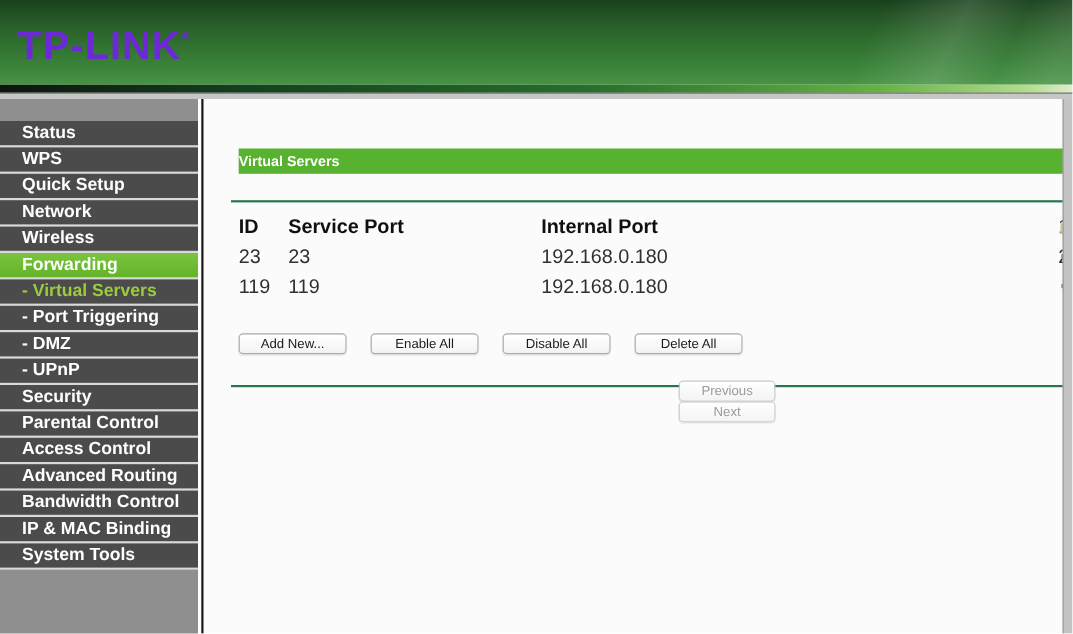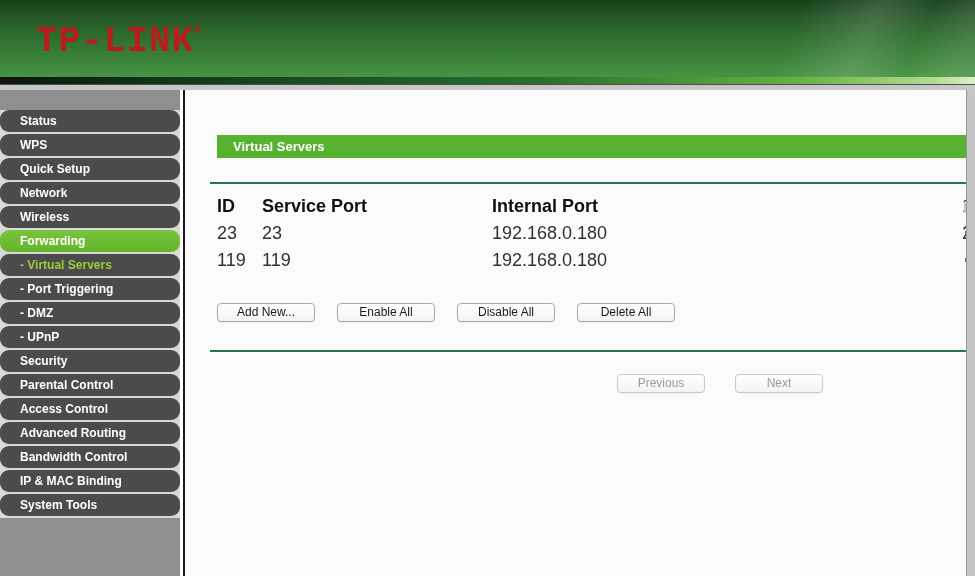--- a/index.html
+++ b/index.html
@@ -16,53 +16,53 @@
   }
   .header-band::after{ 
     content:"";position:absolute;right:0;top:0;width:420px;height:77px;
     background:linear-gradient(115deg,rgba(255,255,255,0) 55%,rgba(255,255,255,0.14) 72%,rgba(255,255,255,0.03) 84%,rgba(255,255,255,0.12) 95%);
   }
   .header-accent{
     position:absolute;left:0;top:77px;right:0;height:7px;
     background:linear-gradient(90deg,#0d150d 0%,#143f1d 22%,#276f2c 55%,#65b244 82%,#b4dc8f 96%,#dfeccc 100%);
   }
   .logo{
-    position:absolute;left:36px;top:24px;color:#b91c1c;
-    font-family:Liberation Mono, monospace;font-weight:bold;
+    position:absolute;left:16px;top:24px;color:#6d28d9;
+    font-family:Liberation Sans, sans-serif;font-weight:bold;
     font-size:36px;letter-spacing:1px;line-height:1;z-index:2;
   }
   .logo sup{font-size:11px;vertical-align:18px;letter-spacing:0;}
   .header-divider{
     width:975px;height:6px;background:#c6c6c6;border-top:1px solid #4f4f4f;box-sizing:border-box;
   }
   
   .layout{display:flex;width:975px;height:486px;background:#ffffff;}
   
   .sidebar{width:180px;background:#8f8f8f;flex:0 0 auto;display:flex;flex-direction:column;}
   .sidebar-top-spacer{height:20px;background:#8f8f8f;}
   .menu{background:#d9d9d9;}
   .menu-item{
     height:22px;margin-bottom:2px;background:#4b4b4b;color:#ffffff;
-    font-size:12px;font-weight:bold;line-height:22px;padding-left:20px;
-    cursor:pointer;white-space:nowrap;overflow:hidden;border-radius:9px;
+    font-size:16px;font-weight:bold;line-height:22px;padding-left:20px;
+    cursor:pointer;white-space:nowrap;overflow:hidden;
   }
   .menu-item.active{background:linear-gradient(180deg,#79c53e 0%,#64b329 100%);}
   .menu-item.sub{font-weight:bold;}
   .menu-item.sub-selected{color:#9ccc3d;}
   .sidebar-bottom-spacer{flex:1;background:#8f8f8f;}
   
   .divider-gap{width:3px;background:#ffffff;flex:0 0 auto;}
   
   .content{
     flex:1;position:relative;background:#fbfbfb;border-left:2px solid #181818;
   }
   .title-bar{
     position:absolute;left:32px;right:8px;top:45px;height:23px;
     background:#57b230;color:#ffffff;font-size:13px;font-weight:bold;
-    line-height:23px;padding-left:16px;box-sizing:border-box;
+    line-height:23px;box-sizing:border-box;
   }
   .rule-green{position:absolute;left:25px;right:8px;height:2px;background:#267549;}
   .rule-top{top:92px;}
   .rule-bottom{top:260px;}
   .vs-table{
     position:absolute;left:32px;right:8px;top:103px;
     display:grid;grid-template-columns:45px 230px 230px 240px 1fr;
     font-size:18px;color:#303030;overflow:hidden;
   }
   .vs-cell{height:27px;line-height:27px;white-space:nowrap;overflow:hidden;}
@@ -75,21 +75,21 @@
   
   .btn-row{position:absolute;left:32px;top:213px;display:flex;gap:22px;}
   .btn{
     min-width:98px;height:19px;box-sizing:border-box;
     border:1px solid #aaaaaa;border-radius:4px;
     background:linear-gradient(180deg,#ffffff 0%,#f3f3f3 100%);
     font-family:"Liberation Sans",sans-serif;font-size:12px;color:#1a1a1a;
     line-height:17px;text-align:center;cursor:pointer;padding:0 12px;
     box-shadow:0 1px 1px rgba(0,0,0,0.07);
   }
-  .pager{position:absolute;left:432px;top:284px;display:flex;gap:30px;}
+  .pager{position:absolute;left:432px;top:256px;display:flex;flex-direction:column;}
   .btn.pager-btn{min-width:88px;color:#9b9b9b;border-color:#c9c9c9;box-shadow:0 1px 1px rgba(0,0,0,0.05);}
   
   .right-strip{
     position:absolute;right:0;top:0;bottom:0;width:8px;
     background:#c4c4c4;border-left:1px solid #979797;
   }
 </style>
 </head>
 <body>
 

